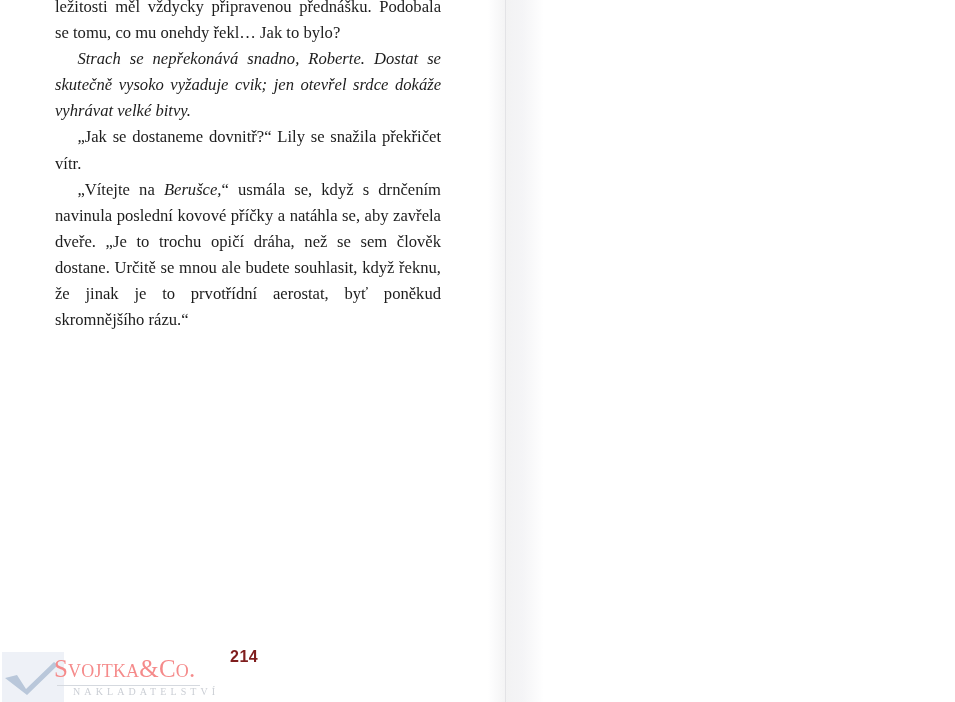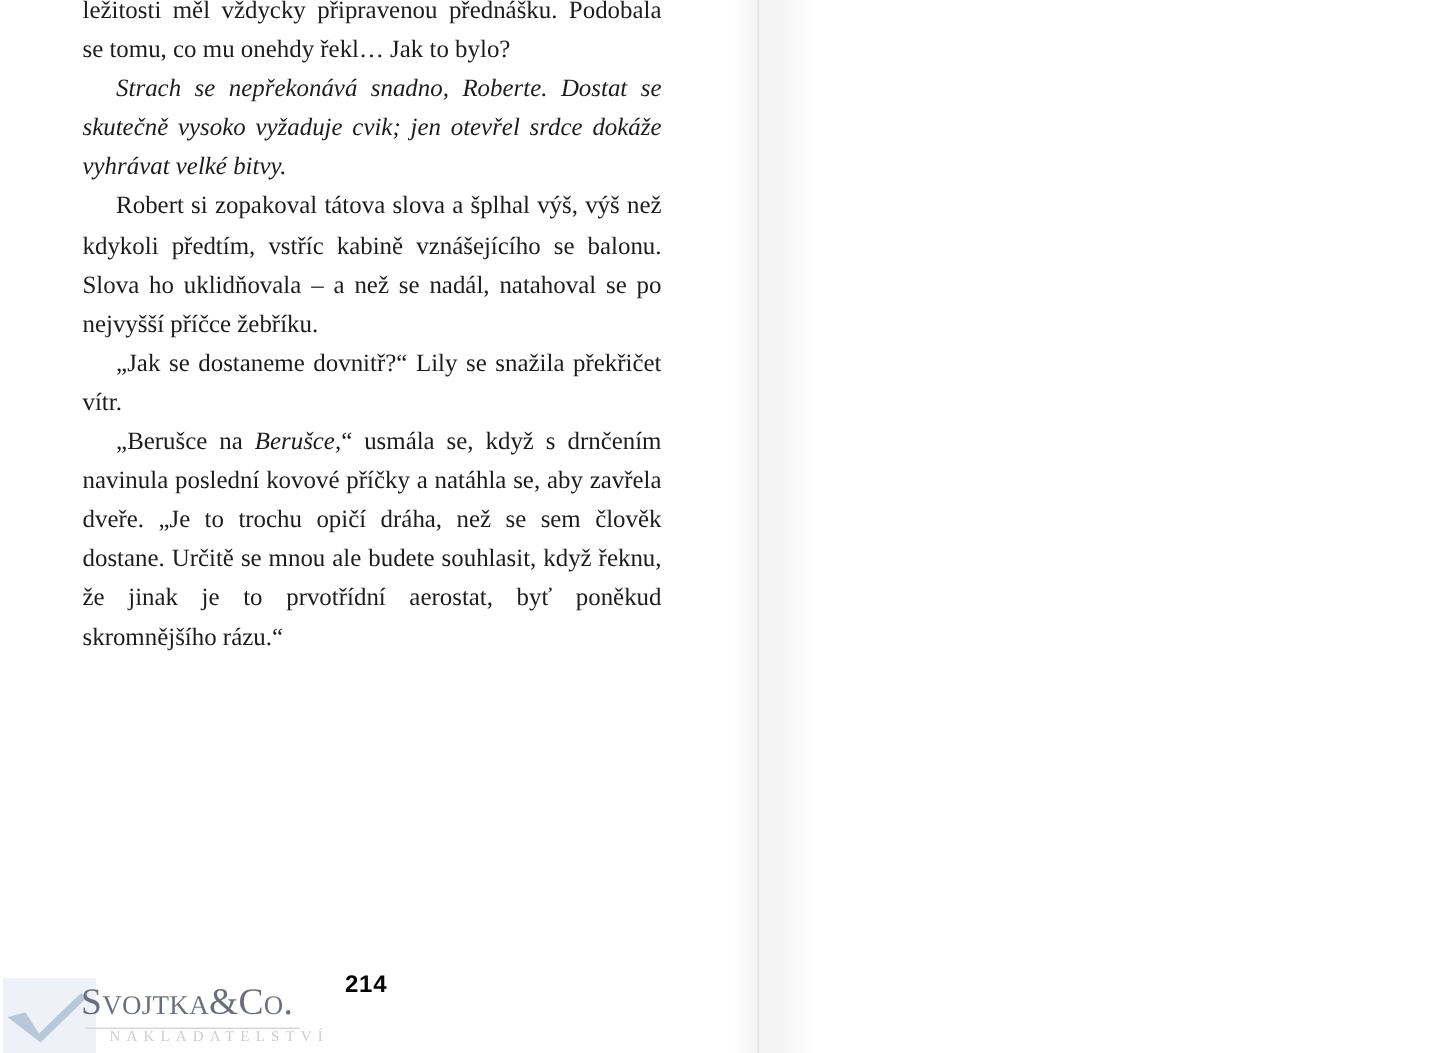--- a/index.html
+++ b/index.html
@@ -83,21 +83,21 @@
   }
   .textblock i { font-style: italic; }
 
   
   .folio {
     position: absolute;
     font-family: "Liberation Sans", "DejaVu Sans", sans-serif;
     font-size: 16px;
     font-weight: 700;
     letter-spacing: 0.5px;
-    color: #000000;
+    color: #7f1d1d;
   }
   .folio-left  { left: 230px; top: 648px; }
 
   
   .watermark {
     position: absolute;
     left: 2px;
     top: 652px;
     width: 215px;
     height: 50px;
@@ -119,21 +119,21 @@
     height: 34px;
   }
   .wm-word {
     position: absolute;
     left: 52px;
     top: 3px;
     font-family: "Liberation Serif", "DejaVu Serif", serif;
     font-size: 25px;
     font-variant: small-caps;
     letter-spacing: 0.2px;
-    color: #0f172a;
+    color: #ef4444;
     white-space: nowrap;
   }
   .wm-rule {
     position: absolute;
     left: 55px;
     top: 33px;
     width: 143px;
     height: 1px;
     background: #bcc2cc;
   }
@@ -152,23 +152,22 @@
 </head>
 <body>
 
 <div class="spread">
 
   <div class="page page-left">
 
     <div class="textblock">
       <p class="noindent">ležitosti měl vždycky připravenou přednášku. Podobala se tomu, co mu onehdy řekl… Jak to bylo?</p>
       <p class="ital">Strach se nepřekonává snadno, Roberte. Dostat se skutečně vysoko vyžaduje cvik; jen otevřel srdce dokáže vyhrávat velké bitvy.</p>
-      <p>Robert si zopakoval tátova slova a šplhal výš, výš než kdykoli předtím, vstříc kabině vznášejícího se balonu. Slova ho uklidňovala – a než se nadál, natahoval se po nejvyšší příčce žebříku.</p>
       <p>„Jak se dostaneme dovnitř?“ Lily se snažila překřičet vítr.</p>
-      <p><span>„Berušce na </span><i>Berušce,</i><span>“ usmála se, když s drnčením navinula poslední kovové příčky a natáhla se, aby zavřela dveře. „Je to trochu opičí dráha, než se sem člověk dostane. Určitě se mnou ale budete souhlasit, když řeknu, že jinak je to prvotřídní aerostat, byť poněkud skromnějšího rázu.“</span></p>
+      <p><span>„Vítejte na </span><i>Berušce,</i><span>“ usmála se, když s drnčením navinula poslední kovové příčky a natáhla se, aby zavřela dveře. „Je to trochu opičí dráha, než se sem člověk dostane. Určitě se mnou ale budete souhlasit, když řeknu, že jinak je to prvotřídní aerostat, byť poněkud skromnějšího rázu.“</span></p>
     </div>
 
     <div class="folio folio-left">214</div>
 
     <div class="watermark">
       <div class="wm-tile"></div>
       <svg class="wm-check" viewBox="0 0 56 34">
         <path d="M1 16 L13 13 L22 27 L50 0 L54 3 L23 33 Z" fill="#8fa6c4"></path>
       </svg>
       <div class="wm-word">Svojtka&amp;Co.</div>

